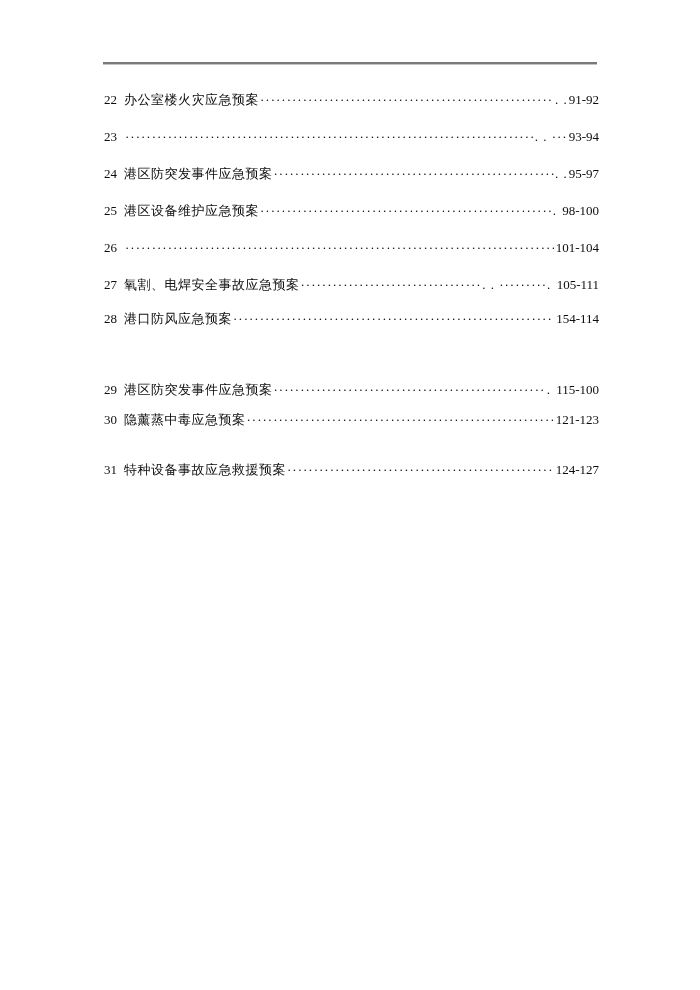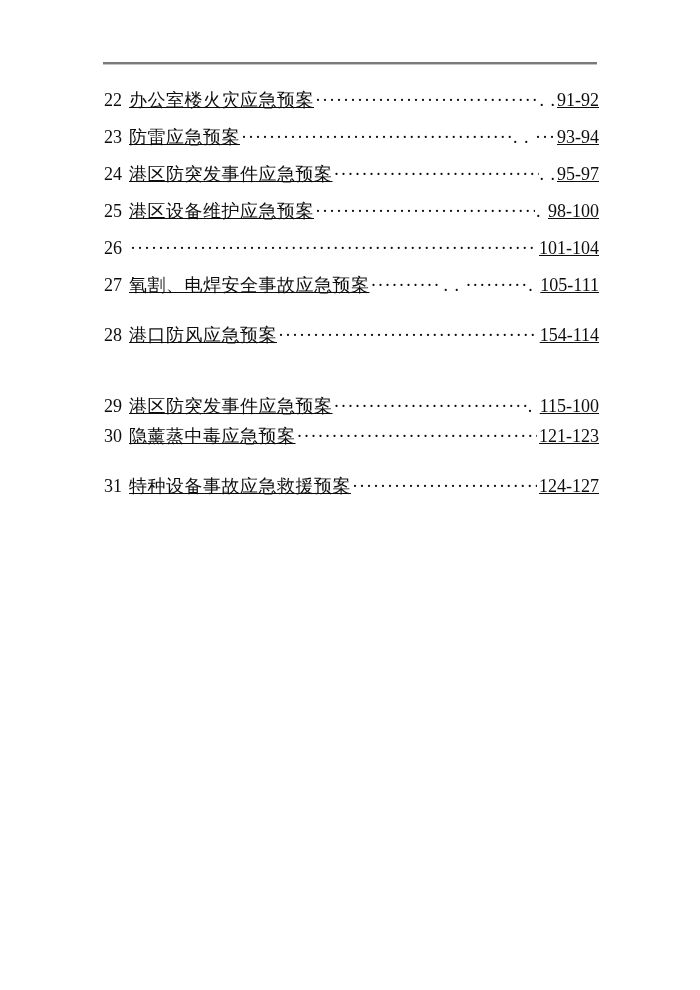--- a/index.html
+++ b/index.html
@@ -27,74 +27,71 @@
   .toc {
     position: absolute;
     left: 104px;
     top: 88px;
     width: 495px;
   }
   .toc-row {
     display: flex;
     align-items: baseline;
     white-space: nowrap;
-    font-size: 18px;
+    font-size: 13px;
     line-height: 24px;
     margin-bottom: 13px;
   }
   
-  .toc-row:nth-child(6) { margin-bottom: 26px; }
+  .toc-row:nth-child(6) { margin-bottom: 10px; }
   .toc-row:nth-child(7) { margin-bottom: 8px; }
   .toc-row:nth-child(8) { margin-bottom: 6px; margin-top: 47px; }
   .toc-row:nth-child(9) { margin-bottom: 26px; }
   .row-number {
     margin-right: 7px;
     flex: 0 0 auto;
   }
   .row-title {
     flex: 0 0 auto;
     letter-spacing: 0.5px;
-    text-decoration: underline;
   }
   .dot-leader {
     flex: 1 1 auto;
     min-width: 0;
     overflow: hidden;
     letter-spacing: 1px;
     margin: 0 1px;
   }
   .leader-tail {
     flex: 0 0 auto;
     white-space: pre;
     letter-spacing: 1px;
   }
   .page-range {
     flex: 0 0 auto;
     margin-left: 1px;
-    text-decoration: underline;
   }
 </style>
 </head>
 <body>
 
 <div class="header-rule"></div>
 
 <div class="toc">
 
   <div class="toc-row">
     <span class="row-number">22</span>
     <span class="row-title">办公室楼火灾应急预案</span>
     <span class="dot-leader">····································································································</span>
     <span class="leader-tail">. .</span>
     <span class="page-range">91-92</span>
   </div>
 
   <div class="toc-row">
     <span class="row-number">23</span>
-    <span class="row-title">防雷应急预案</span>
     <span class="dot-leader">····································································································</span>
     <span class="leader-tail">. . ···</span>
     <span class="page-range">93-94</span>
   </div>
 
   <div class="toc-row">
     <span class="row-number">24</span>
     <span class="row-title">港区防突发事件应急预案</span>
     <span class="dot-leader">····································································································</span>
     <span class="leader-tail">. .</span>

